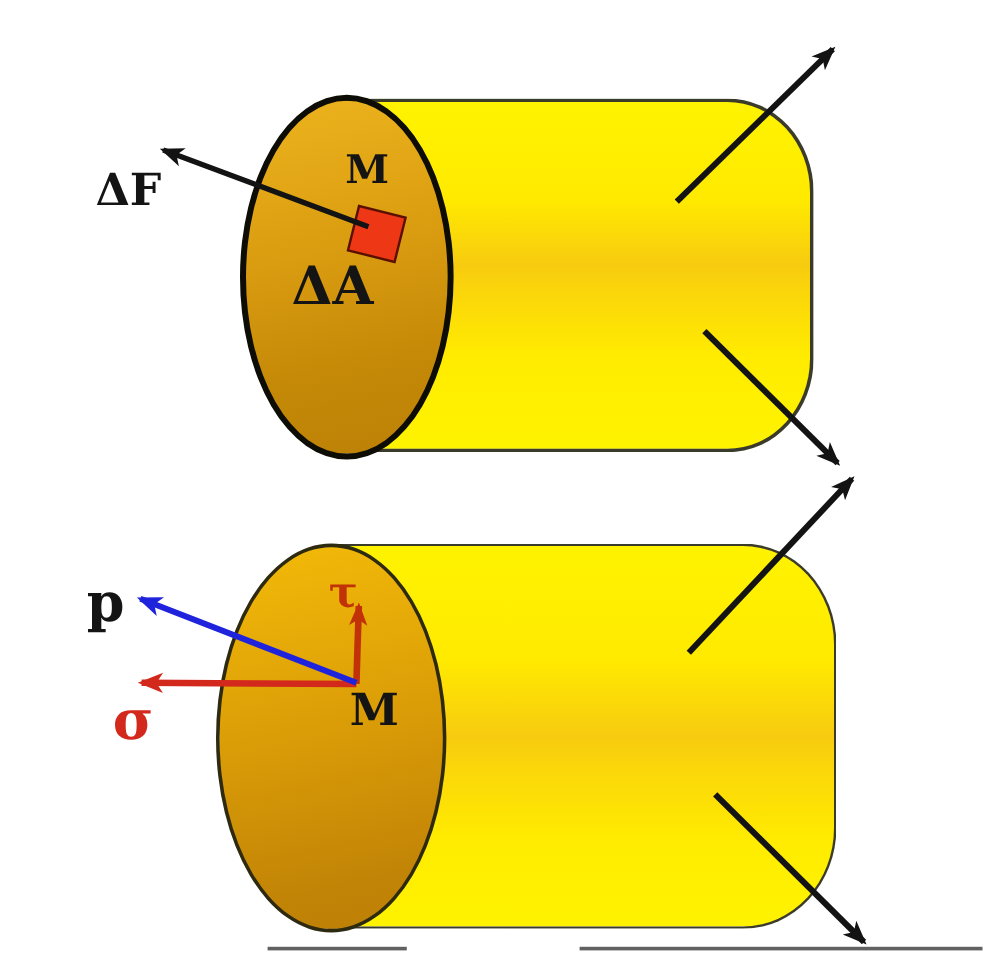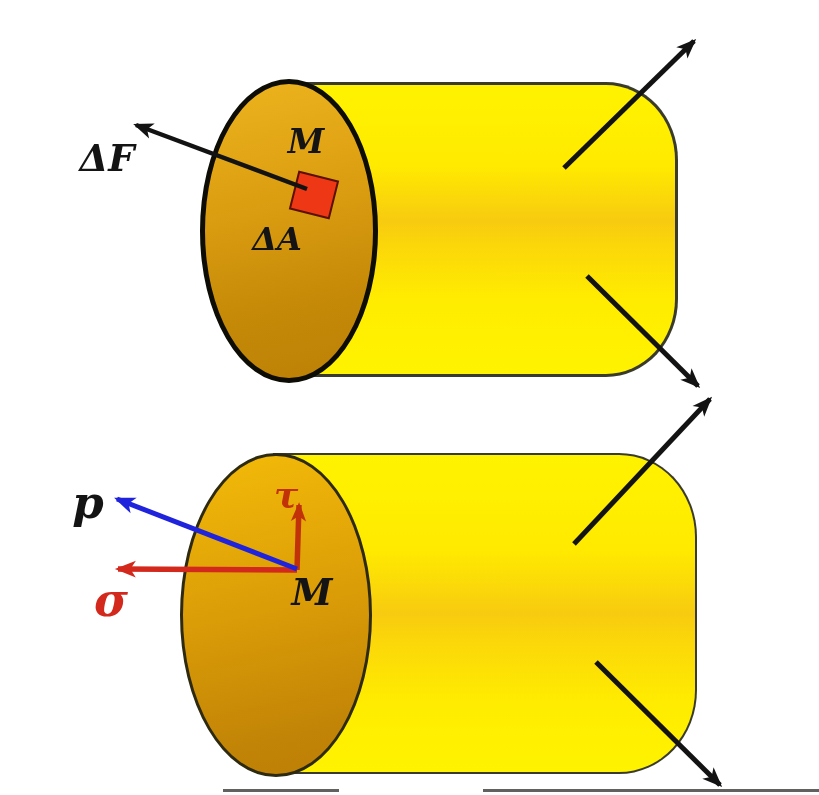--- a/index.html
+++ b/index.html
@@ -65,28 +65,28 @@
   .stroke-red{stroke:var(--arrow-red);}
   .stroke-darkred{stroke:var(--arrow-darkred);}
   .fill-black{fill:var(--arrow-black);}
   .fill-blue{fill:var(--arrow-blue);}
   .fill-red{fill:var(--arrow-red);}
   .fill-darkred{fill:var(--arrow-darkred);}
   
   .lbl{
     position:absolute;
     transform:translate(-50%,-50%);
-    font-weight:bold;font-style:italic;
+    font-weight:bold;
     color:var(--label-black);
     white-space:nowrap;line-height:1;
     letter-spacing:0;
   }
   #lbl-delta-f{left:107px;top:158px;font-size:37px;}
   #lbl-m-top  {left:306px;top:141px;font-size:33px;}
-  #lbl-delta-a{left:277px;top:239px;font-size:32px;text-align:right;}
+  #lbl-delta-a{left:277px;top:239px;font-size:44px;text-align:right;}
   #lbl-p      {left:88px;top:502px;font-size:45px;}
   #lbl-sigma  {left:111px;top:600px;font-size:46px;color:var(--arrow-red);}
   #lbl-tau    {left:286px;top:494px;font-size:36px;color:var(--arrow-darkred);}
   #lbl-m-bot  {left:312px;top:592px;font-size:37px;}
   
   .bottom-strip{
     position:absolute;top:789px;height:2.5px;
     background:#454545;opacity:.85;
   }
   #bottom-strip-left{left:223px;width:116px;}

